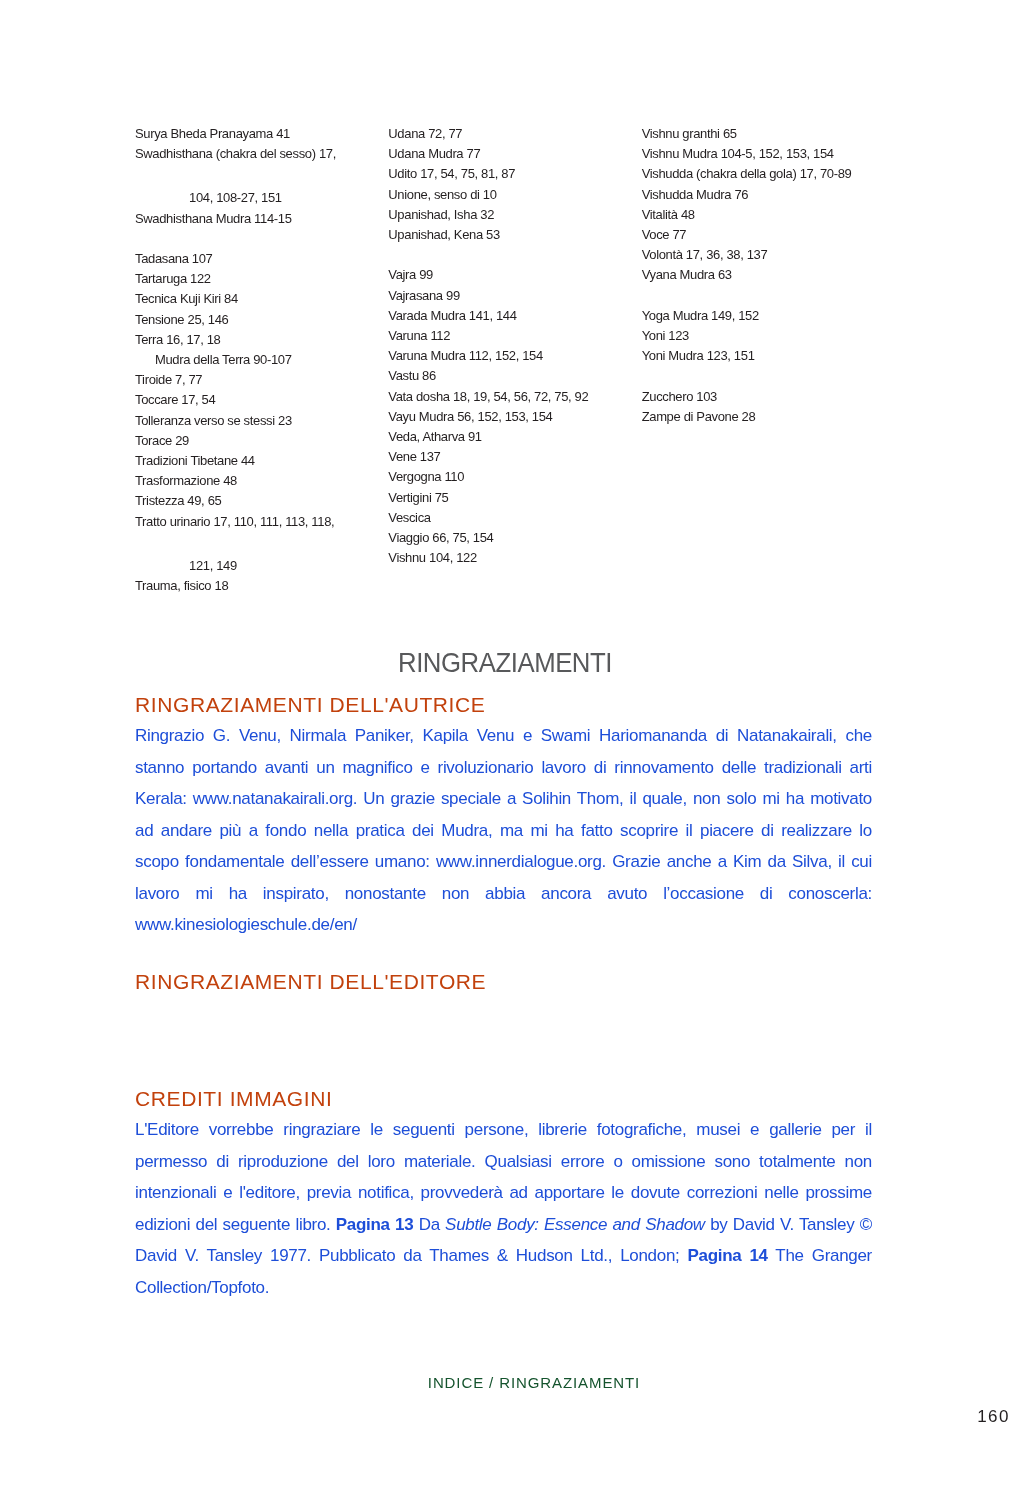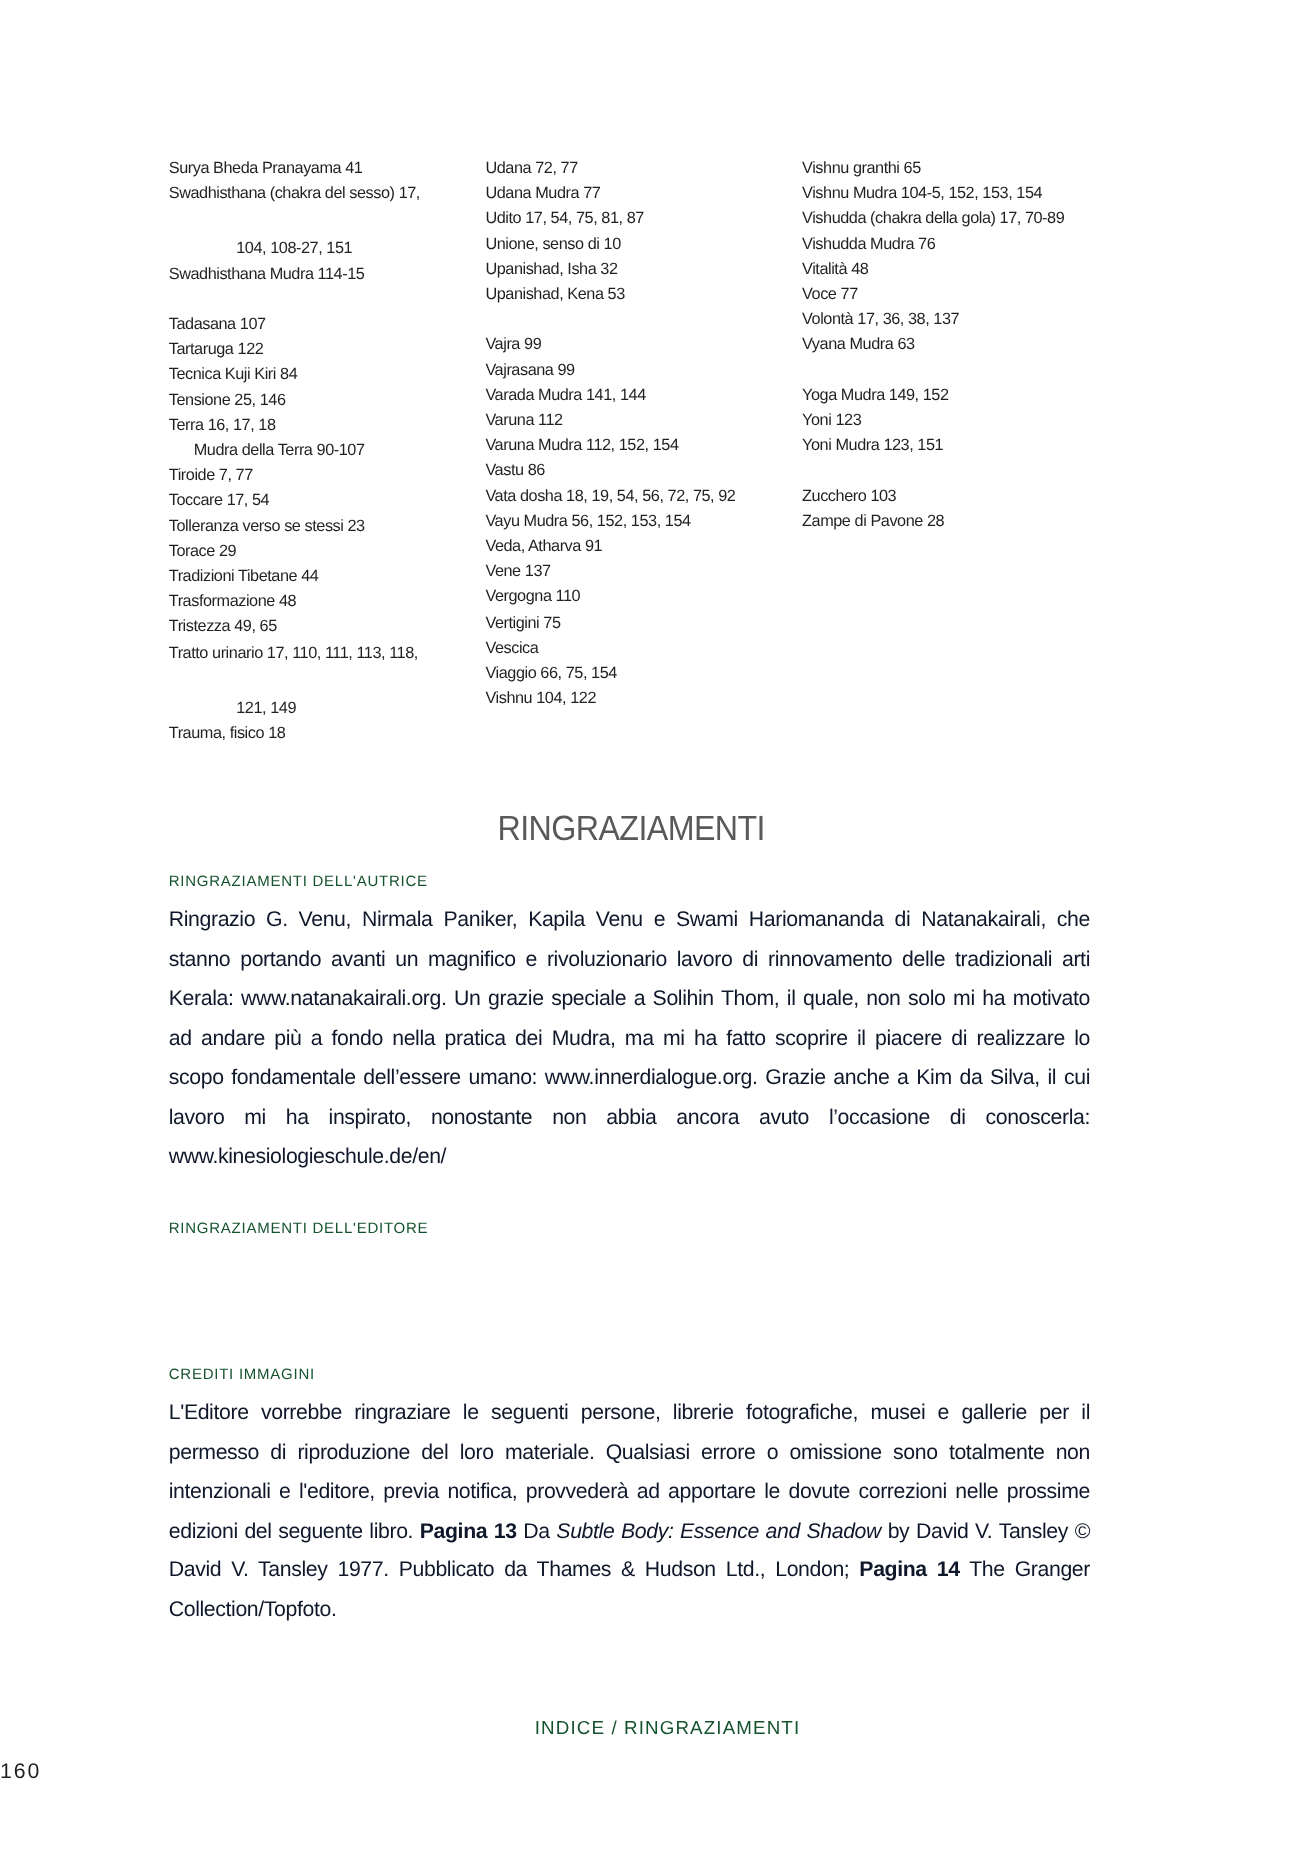--- a/index.html
+++ b/index.html
@@ -18,39 +18,39 @@
   .col .gap { height: 20.2px; }
 
   .title {
     position: absolute; top: 628px; left: 0; width: 1010px; text-align: center;
     font-size: 28px; font-weight: normal; color: #58595b; letter-spacing: -0.5px;
     font-family: "Liberation Sans", sans-serif;
     transform: scaleX(0.92);
   }
   .section { position: absolute; left: 135px; width: 737px; }
   .section h3 {
-    margin: 0; font-size: 12px; font-weight: normal; color: #14532d;
+    margin: 0; font-size: 21px; font-weight: normal; color: #c2410c;
     letter-spacing: 0.6px; line-height: 22px;
   }
   .section p {
     margin: 4px 0 0 0; font-size: 17px; line-height: 31.5px; text-align: justify;
-    color: #0f172a; letter-spacing: -0.3px; word-spacing: 0.5px;
+    color: #1d4ed8; letter-spacing: -0.3px; word-spacing: 0.5px;
   }
   .section p b { font-weight: bold; }
   .section p i { font-style: italic; }
   #s1 { top: 694px; }
   #s2 { top: 971px; }
   #s3 { top: 1088px; }
 
   .footer {
     position: absolute; top: 1374px; left: 0; width: 1010px; text-align: center;
     font-size: 15px; color: #14532d; letter-spacing: 0.9px; padding-left: 29px;
   }
   .pagenum {
-    position: absolute; top: 1407px; left: 0; width: 1010px; text-align: left;
+    position: absolute; top: 1407px; left: 0; width: 1010px; text-align: right;
     font-size: 17px; color: #231f20; letter-spacing: 1.5px;
   }
 </style>
 </head>
 <body>
 
 <div class="index">
   <div class="col">
       <div class="entry">Surya Bheda Pranayama 41</div>
       <div class="entry">Swadhisthana (chakra del sesso) 17,</div>

